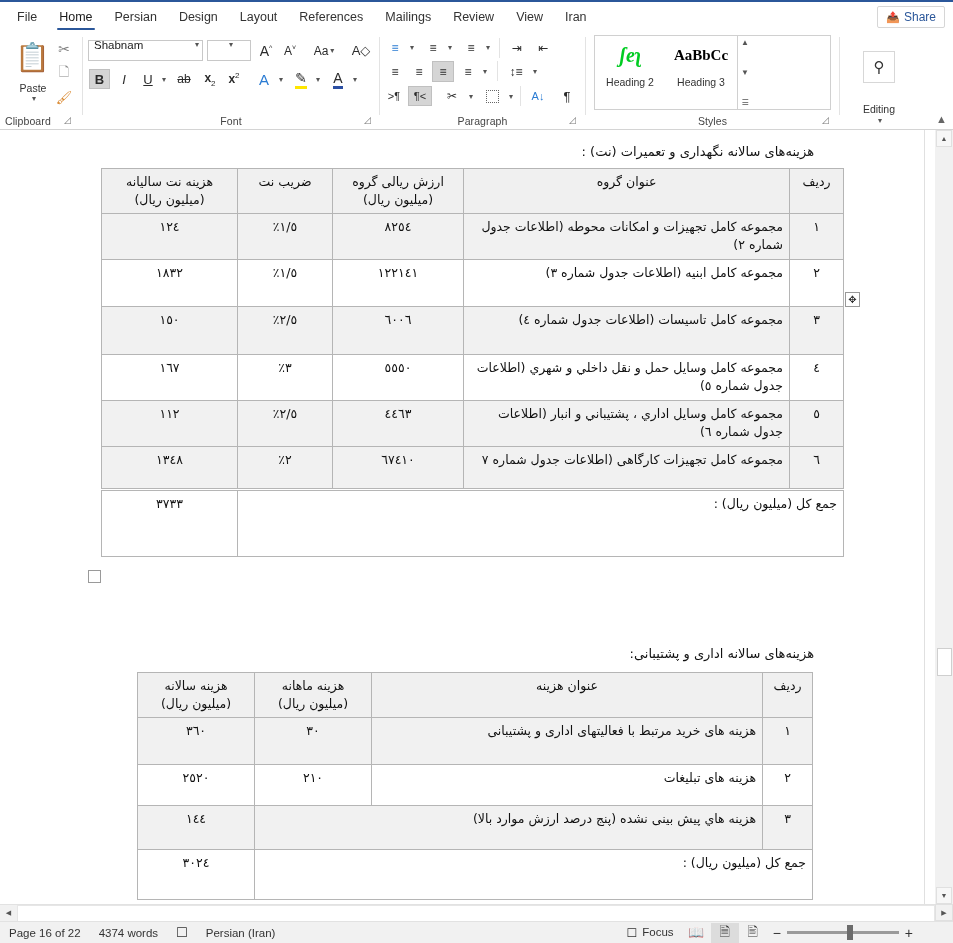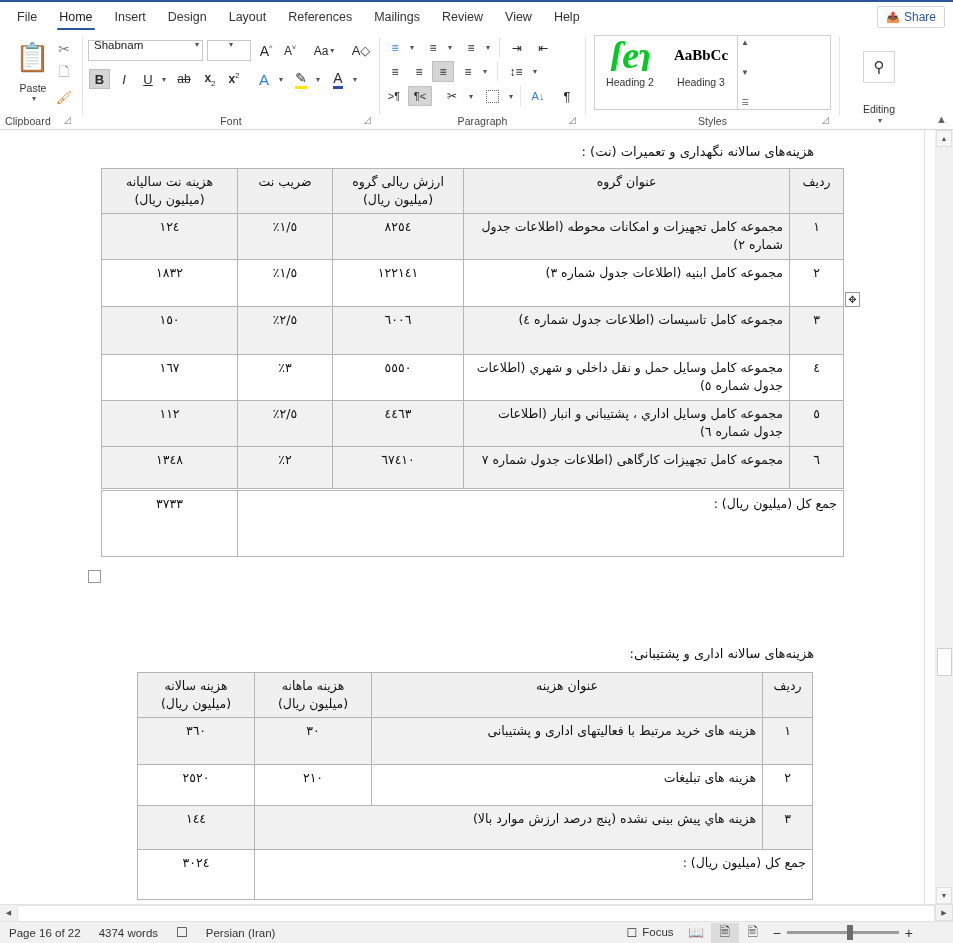--- a/index.html
+++ b/index.html
@@ -188,42 +188,42 @@
 <div id="app">
 
   <div class="tabstrip">
     <div class="tab" style="margin-left:6px;">
         <span>File</span>
       </div>
     <div class="tab active">
         <span>Home</span>
       </div>
     <div class="tab">
-        <span>Insert</span>
+        <span>Persian</span>
       </div>
     <div class="tab">
         <span>Design</span>
       </div>
     <div class="tab">
         <span>Layout</span>
       </div>
     <div class="tab">
         <span>References</span>
       </div>
     <div class="tab">
         <span>Mailings</span>
       </div>
     <div class="tab">
         <span>Review</span>
       </div>
     <div class="tab">
         <span>View</span>
       </div>
     <div class="tab">
-        <span>Help</span>
+        <span>Iran</span>
       </div>
 
     <div class="share-btn">
       <span style="font-size:11px;">📤</span>
       <span>Share</span>
     </div>
   </div>
 
   <div class="ribbon">
 
@@ -393,21 +393,21 @@
 
       <div class="grp-label">Paragraph</div>
       <div class="dlg" style="right:7px;">◿</div>
     </div>
     <div class="grp-sep" style="left:585px;"></div>
 
     <div class="grp" style="left:586px; width:253px;">
       <div class="gallery" style="left:8px; top:4px; width:237px; height:75px;">
         <div class="sty">
           <div class="sty-prev">
-              <span style="font-family:'Liberation Serif',serif;font-size:38px;font-weight:bold;color:#00cc22;font-style:italic;text-align:center;">ʃeʅ</span>
+              <span style="font-family:'Liberation Serif',serif;font-size:20px;font-weight:bold;color:#00cc22;font-style:italic;text-align:center;">ʃeʅ</span>
             </div>
           <div class="sty-name">Heading 2</div>
         </div>
         <div class="sty">
           <div class="sty-prev">
               <span style="font-family:'Liberation Serif',serif;font-size:15px;font-weight:bold;color:#000;">AaBbCc</span>
             </div>
           <div class="sty-name">Heading 3</div>
         </div>
         <div class="gal-scroll">

